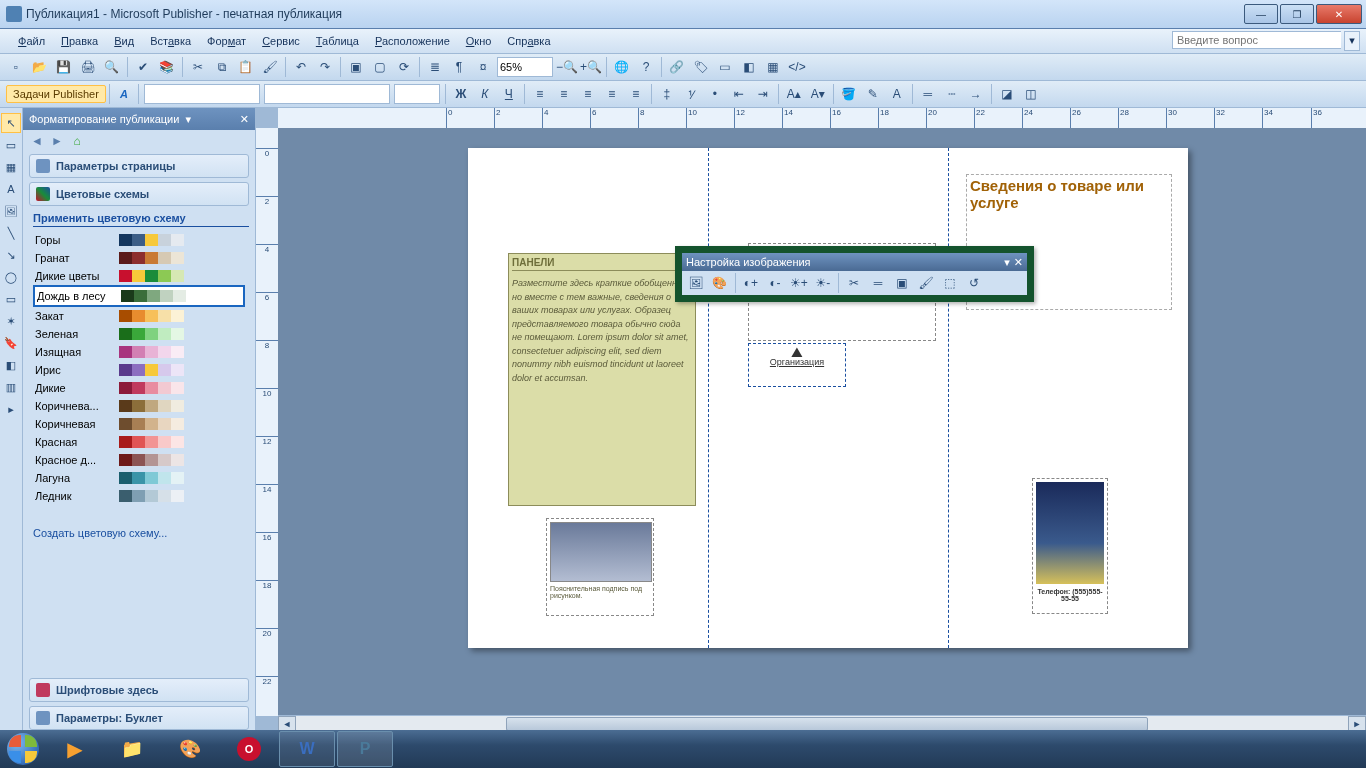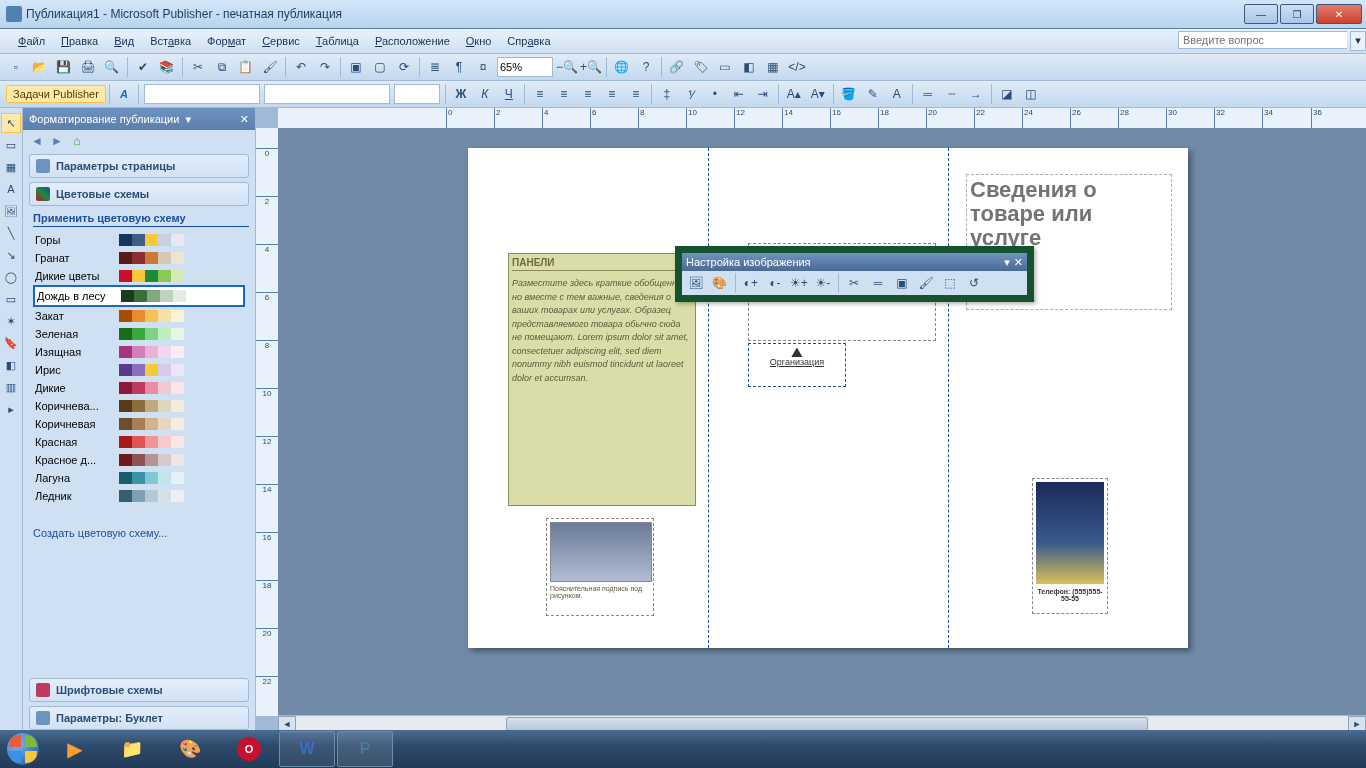--- a/index.html
+++ b/index.html
@@ -5,21 +5,21 @@
 html,body{margin:0;padding:0;width:1366px;height:768px;overflow:hidden;font-family:Tahoma,Segoe UI,Arial,sans-serif;font-size:11px;background:#d6e5f3}
 .titlebar{height:28px;background:linear-gradient(#d3e5f9,#b9d3f0);display:flex;align-items:center;border-bottom:1px solid #5a7fad}
 .titlebar .icon{width:16px;height:16px;margin:0 4px 0 6px;background:#4f81b3;border-radius:2px}
 .titlebar .title{color:#1f3b5a;font-size:12px;flex:1}
 .winbtns{display:flex;margin-right:4px}
 .winbtn{width:32px;height:18px;margin-left:2px;border:1px solid #3b5a7d;border-radius:2px;display:flex;align-items:center;justify-content:center;background:linear-gradient(#cbe0f5,#a9c5e6);font-size:10px;color:#1f3b5a;cursor:pointer}
 .winbtn.close{background:linear-gradient(#e87a6a,#c8432f);color:#fff;width:44px}
 .menubar{height:24px;background:linear-gradient(#e9f2fb,#cfe0f2);display:flex;align-items:center;padding-left:10px;border-bottom:1px solid #9fb9d6}
 .menubar .m{padding:3px 8px;cursor:pointer;color:#15325a}
 .menubar .m u{text-decoration:underline}
-.askbox{margin-left:auto;}
+.askbox{margin-left:auto;margin-right:6px}
 .askbox input{font-size:11px;width:160px;height:16px;border:1px solid #9fb9d6;border-right:none;padding:0 4px;color:#777}
 .askbox .dd{display:inline-block;width:14px;height:18px;border:1px solid #9fb9d6;background:#e9f2fb;text-align:center;vertical-align:top;line-height:16px;cursor:pointer;color:#15325a}
 .toolbar{height:26px;background:linear-gradient(#e0ecf7,#c3d8ee);border-bottom:1px solid #9fb9d6;display:flex;align-items:center;padding:0 4px}
 .tb{width:20px;height:20px;margin:0 1px;border:1px solid transparent;border-radius:2px;display:flex;align-items:center;justify-content:center;cursor:pointer;color:#2a4d77;font-size:12px}
 .sep{width:1px;height:20px;background:#9fb9d6;margin:0 3px}
 .zoomsel{width:50px;height:16px;font-size:11px;border:1px solid #9fb9d6;margin:0 2px}
 .fmtlbl{padding:2px 6px;border:1px solid #ffc045;background:#ffe9a8;color:#5a3b00;border-radius:2px;margin-left:2px;cursor:pointer}
 .fontA{width:20px;height:18px;color:#1a66c0;font-weight:bold;font-style:italic;border:1px solid transparent;text-align:center;line-height:18px;cursor:pointer}
 .fmtcombo{height:16px;border:1px solid #9fb9d6;background:#fff;margin:0 2px}
 .main{display:flex;height:624px}
@@ -385,21 +385,21 @@
               <div class="sq" style="background: rgb(179, 201, 214);"></div>
               <div class="sq" style="background: rgb(214, 224, 232);"></div>
               <div class="sq" style="background: rgb(236, 240, 245);"></div>
             </div>
           </div>
         </div>
       <div class="createlink">Создать цветовую схему...</div>
     </div>
     <div class="section">
         <span class="ic" style="background:#c03a5e"></span>
-        <span>Шрифтовые схемы</span>
+        <span>Шрифтовые здесь</span>
       </div>
     <div class="section">
         <span class="ic"></span>
         <span>Параметры: Буклет</span>
       </div>
   </div>
 
   <div class="canvaswrap">
     <div class="ruler-h" id="rulerh">
         <div class="tick" style="left: 168px;">0</div>
@@ -458,21 +458,21 @@
           <div style="margin-top:4px">Телефон: (555)555-55-55</div>
           <div>Факс: (555)555-55-55</div>
           <div style="color:#1a4fa0">Эл. почта: proverka@example.com</div>
         </div>
         <div class="tbox" style="left:280px;top:195px;width:90px;height:36px;text-align:center;border:1px dashed #1a4fa0">
           <div style="font-size:14px;line-height:10px">⛰</div>
           <div style="text-decoration:underline">Организация</div>
         </div>
 
         <div class="tbox" style="left:498px;top:26px;width:198px;height:128px;border:1px dashed #aaa">
-          <div style="font-family:Arial;font-weight:bold;font-size:22px;color:#737373;line-height:1.1;margin-bottom:24px">Сведения о товаре или услуге</div>
+          <div style="font-family:Arial;font-weight:bold;font-size:15px;color:#a16207;line-height:1.1;margin-bottom:24px">Сведения о товаре или услуге</div>
         </div>
         <div class="tbox" style="left:564px;top:330px;width:68px;height:128px">
           <div style="width:100%;height:102px;background:linear-gradient(#1a2a5a,#3a5a8c 60%,#d6c05a);"></div>
           <div style="font-size:7px;font-weight:bold;text-align:center;margin-top:4px">Телефон: (555)555-55-55</div>
         </div>
       </div>
 
       <div class="floatwin">
         <div class="fh">
           <span>Настройка изображения</span>

